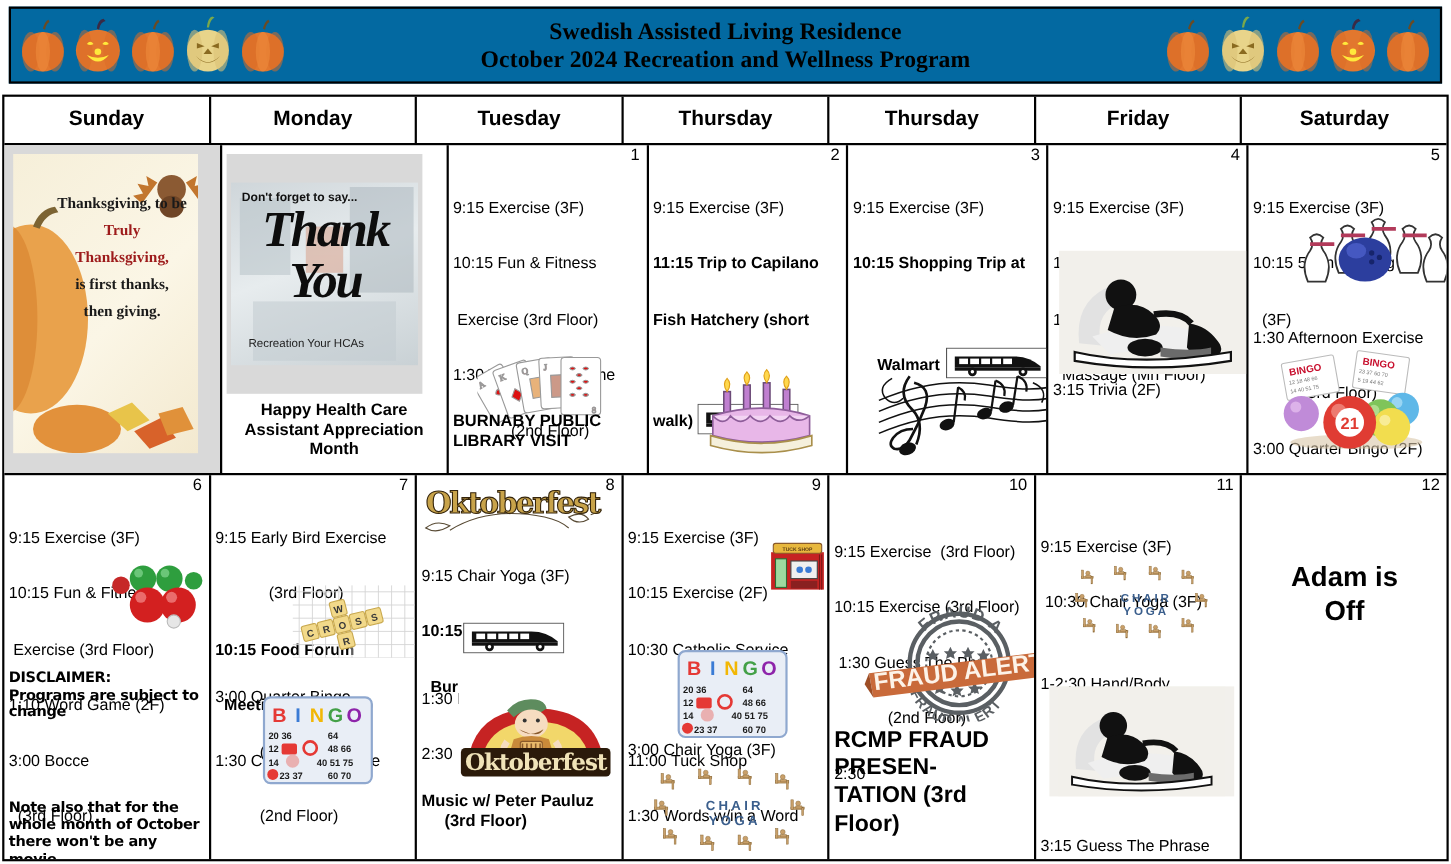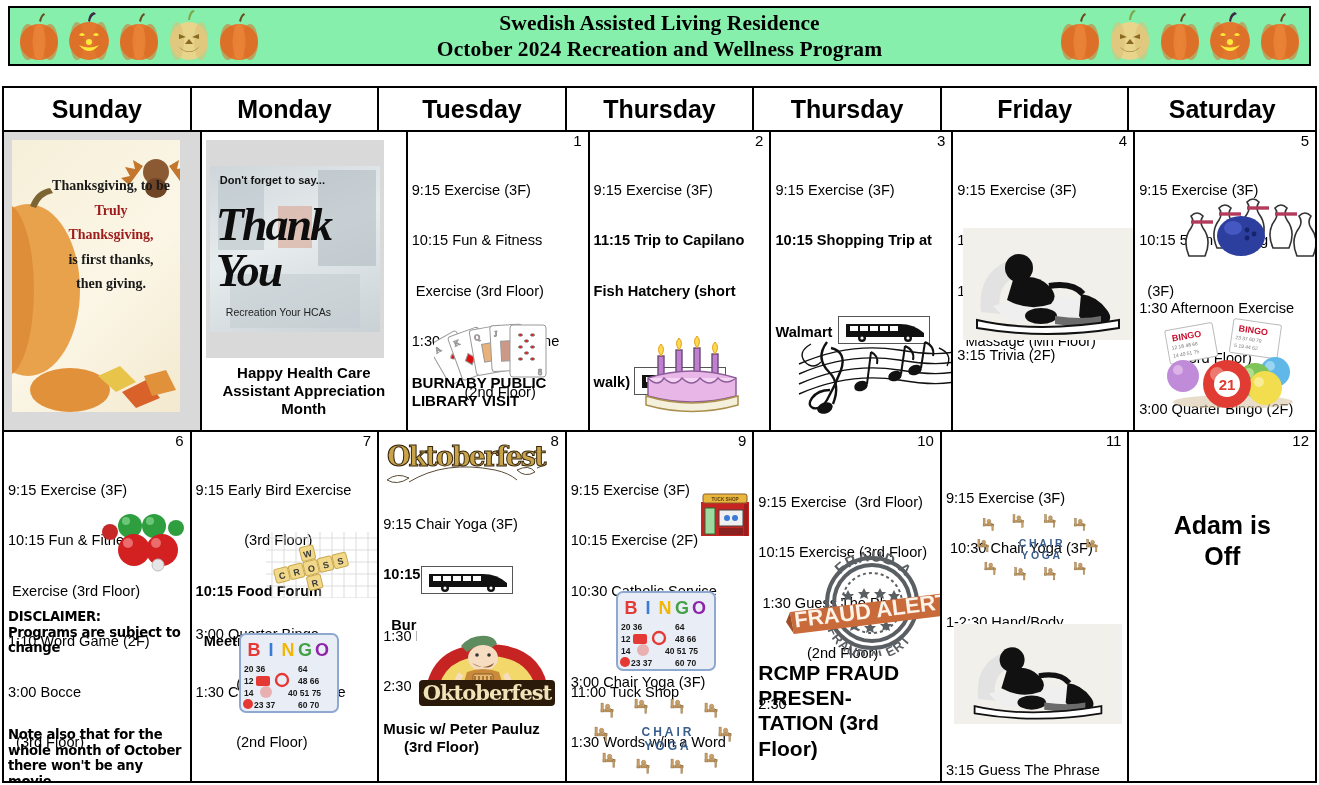--- a/index.html
+++ b/index.html
@@ -8,23 +8,23 @@
     width: 1319px; height: 785px;
     background: #ffffff;
     font-family: "Liberation Sans", sans-serif;
     overflow: hidden;
   }
 
   
   #banner {
     position: absolute;
     left: 8px; top: 6px;
-    width: 1303px; height: 60px;
+    width: 1303px; height: 70px;
     border: 2px solid #000;
-    background: #86efac;
+    background: #0369a1;
     display: flex;
     align-items: center;
     justify-content: space-between;
     padding: 0 6px;
   }
   .pumpkin-row { display: flex; align-items: flex-end; gap: 4px; flex: 0 0 auto; }
   .pumpkin { width: 46px; height: 56px; position: relative; }
   .pumpkin svg { display:block; width: 100%; height: 100%; }
 
   #banner-title {
@@ -47,21 +47,21 @@
     border: 2px solid #000;
     display: flex;
     flex-direction: column;
     background: #fff;
   }
   .head-row { display: flex; height: 44px; flex: 0 0 44px; border-bottom: 2px solid #000; }
   .head-cell {
     flex: 1 1 0;
     border-right: 2px solid #000;
     display: flex; align-items: center; justify-content: center;
-    font-weight: bold; font-size: 25px; color: #000;
+    font-weight: bold; font-size: 19px; color: #000;
     font-family: "Liberation Sans", sans-serif;
   }
   .head-cell:last-child { border-right: none; }
 
   .week-row { display: flex; border-bottom: 2px solid #000; }
   .week-row.r1 { height: 300px; flex: 0 0 300px; }
   .week-row.r2 { height: 349px; flex: 0 0 349px; border-bottom: none; }
 
   .day-cell {
     flex: 1 1 0;
@@ -304,21 +304,21 @@
     <div class="day-cell" style="padding:16px;">
       <div style="position:absolute;left:4px;top:8px;width:178px;height:218px;background:#d9d9d9;">
         <div style="position:absolute;left:4px;top:26px;right:4px;height:166px;background:linear-gradient(160deg,#cfd6da 0%,#e7ecee 45%,#c9d1d5 100%);overflow:hidden;">
           <svg viewBox="0 0 170 166" style="position:absolute;inset:0;width:100%;height:100%;opacity:.55">
             <rect x="8" y="14" width="46" height="70" fill="#b9c4c9"></rect>
             <rect x="108" y="4" width="58" height="96" fill="#aeb9bf"></rect>
             <rect x="20" y="108" width="130" height="54" fill="#c3ccd1"></rect>
             <rect x="68" y="40" width="34" height="42" fill="#d8a08a"></rect>
           </svg>
           <div style="position:absolute;left:10px;top:8px;font-family:'Liberation Sans',sans-serif;font-weight:bold;font-size:11px;color:#111;">Don't forget to say...</div>
-          <div style="position:absolute;left:6px;top:36px;right:4px;text-align:left;font-family:'Liberation Serif',serif;font-style:italic;font-weight:bold;font-size:46px;line-height:1;color:#0d0d0d;letter-spacing:-2px;">Thank You</div>
+          <div style="position:absolute;left:6px;top:20px;right:4px;text-align:center;font-family:'Liberation Serif',serif;font-style:italic;font-weight:bold;font-size:46px;line-height:1;color:#0d0d0d;letter-spacing:-2px;">Thank You</div>
           <div style="position:absolute;left:16px;bottom:14px;font-family:'Liberation Sans',sans-serif;font-size:10.5px;color:#222;">Recreation Your HCAs</div>
         </div>
       </div>
       <div class="centered-note" style="position:absolute;left:4px;right:4px;top:232px;">Happy Health Care
 Assistant Appreciation
 Month</div>
     </div>
 
     <div class="day-cell">
       <div class="daynum">1</div>
@@ -430,21 +430,21 @@
           <path d="M10 80 q46 14 92 0 l0 9 q-46 13 -92 0z" fill="#F5F0DC" stroke="#A98F4B" stroke-width="1.5"></path>
         </svg>
       </span>
     </div>
 
     <div class="day-cell">
       <div class="daynum">3</div>
       <div class="events">
         <span class="ev">9:15 Exercise (3F)</span>
         <span class="ev b">10:15 Shopping Trip at</span>
-        <span style="display:flex;align-items:center;gap:6px;">
+        <span style="display:flex;align-items:center;gap:6px;margin-left:22px;">
           <span class="ev b">  Walmart</span>
           <span class="art-inline">
             <svg viewBox="0 0 92 28" width="92" height="28">
               <rect x="0.5" y="0.5" width="91" height="27" fill="#fff" stroke="#555"></rect>
               <path d="M8 18 L8 8 L62 8 Q76 8 86 17 L86 18 Z" fill="#111"></path>
               <g fill="#fff">
                   <rect x="12" y="10" width="8" height="5"></rect>
                   <rect x="22" y="10" width="8" height="5"></rect>
                   <rect x="32" y="10" width="8" height="5"></rect>
                   <rect x="42" y="10" width="8" height="5"></rect>

